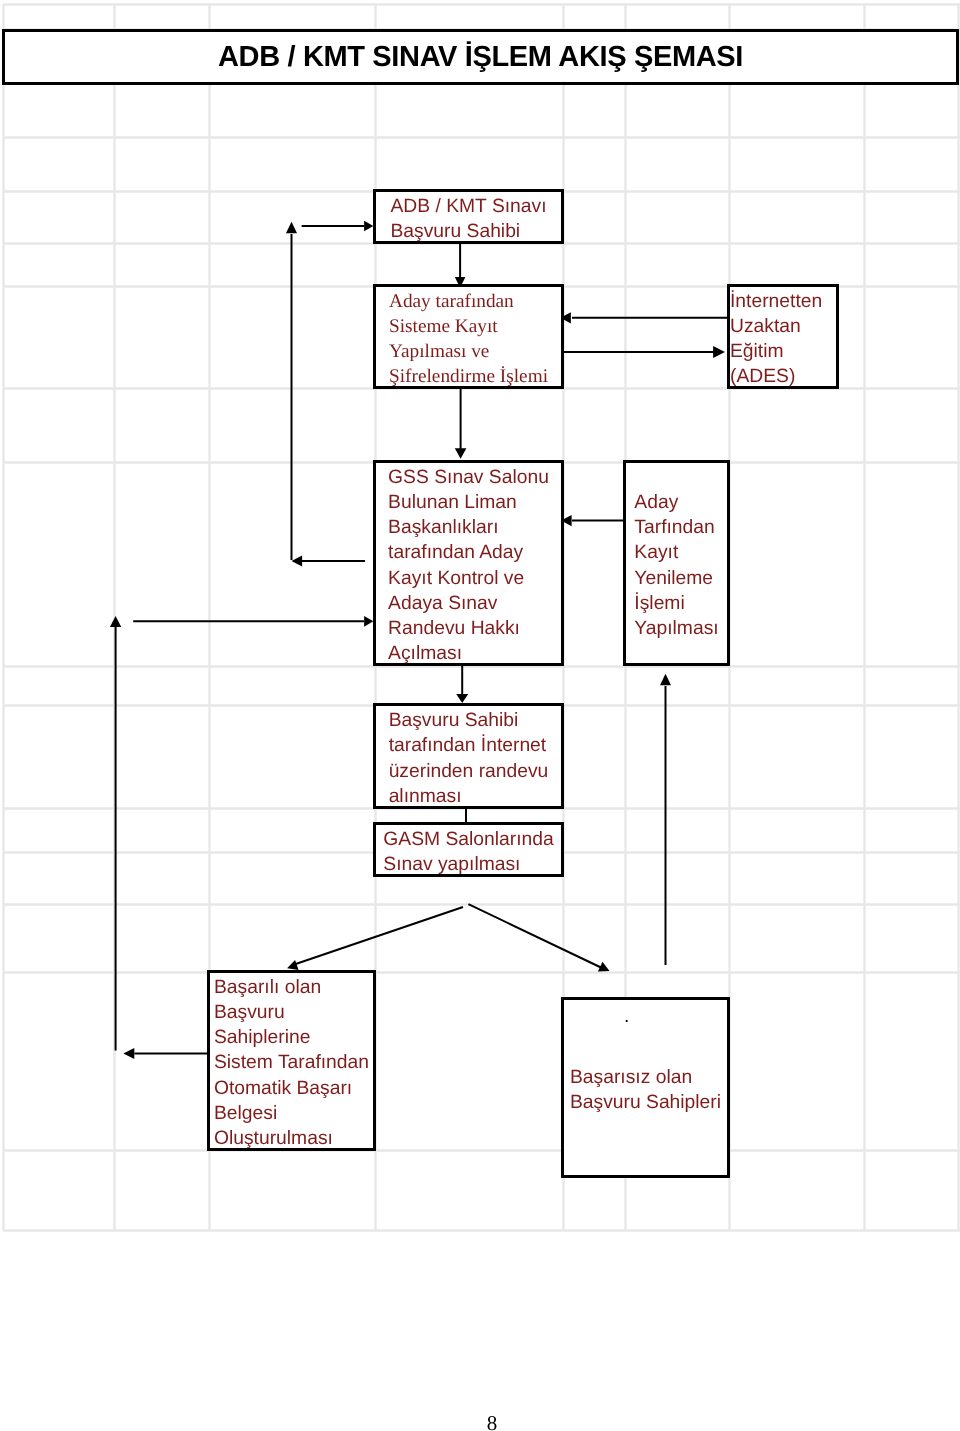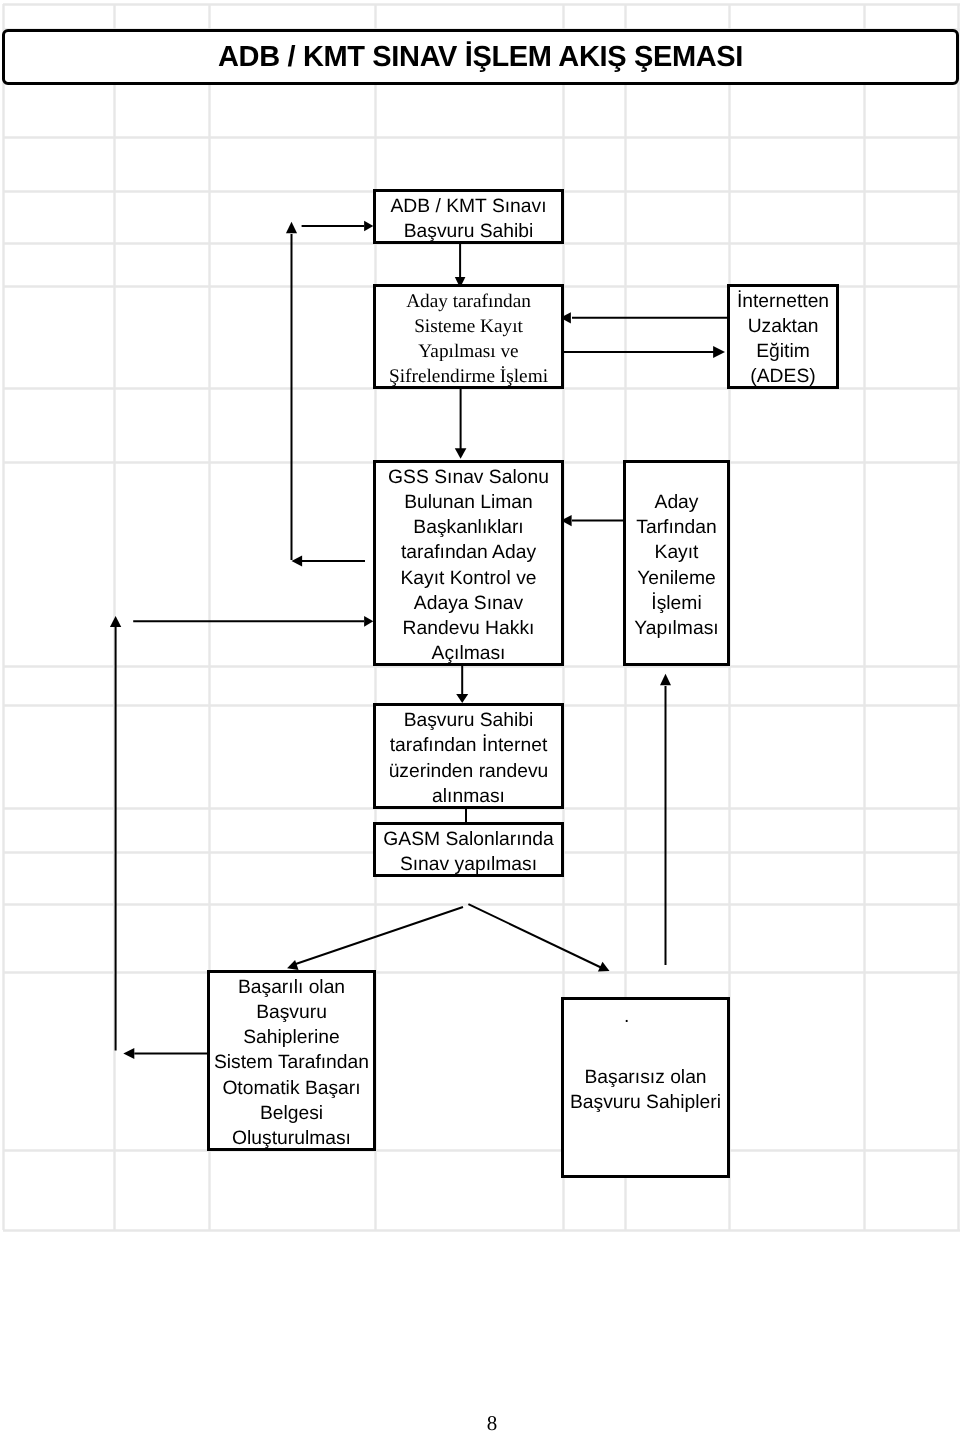--- a/index.html
+++ b/index.html
@@ -5,21 +5,21 @@
   html,body{margin:0;padding:0;background:#ffffff;}
   body{width:960px;height:1431px;font-family:"Liberation Sans",sans-serif;overflow:hidden;
         -webkit-font-smoothing:antialiased;text-rendering:geometricPrecision;}
   #page{position:relative;width:960px;height:1431px;background:#fff;will-change:transform;transform:translateZ(0);}
   svg.layer{position:absolute;left:0;top:0;width:960px;height:1431px;display:block;}
   .title-box{position:absolute;box-sizing:border-box;border:3px solid #000;background:#fff;
              display:flex;align-items:center;justify-content:center;}
   .title-text{font-size:29px;font-weight:bold;color:#000;letter-spacing:-0.35px;white-space:nowrap;position:relative;top:0.5px;}
   .node{position:absolute;box-sizing:border-box;border:3px solid #000;background:#fff;
         display:flex;align-items:center;justify-content:center;}
-  .node-text{font-size:19.3px;line-height:25.2px;color:#000000;text-align:center;white-space:pre-line;position:relative;top:2.5px;}
+  .node-text{font-size:19.3px;line-height:25.2px;color:#7f1d1d;text-align:left;white-space:pre-line;position:relative;top:2.5px;}
   .stray{position:absolute;font-size:19.3px;line-height:25.4px;color:#000;}
   .pagenum{position:absolute;font-family:"Liberation Serif",serif;font-size:21px;color:#000;
            text-align:center;width:40px;line-height:21px;}
 </style>
 </head>
 <body>
 
 <div id="page">
 
   <svg class="layer" id="gridsvg" viewBox="0 0 960 1431" preserveAspectRatio="none">
@@ -44,21 +44,21 @@
       <line x1="3" y1="666.5" x2="960" y2="666.5" stroke="#e7e7e7" stroke-width="2.4"></line>
       <line x1="3" y1="705.5" x2="960" y2="705.5" stroke="#e7e7e7" stroke-width="2.4"></line>
       <line x1="3" y1="808.5" x2="960" y2="808.5" stroke="#e7e7e7" stroke-width="2.4"></line>
       <line x1="3" y1="852.5" x2="960" y2="852.5" stroke="#e7e7e7" stroke-width="2.4"></line>
       <line x1="3" y1="904.5" x2="960" y2="904.5" stroke="#e7e7e7" stroke-width="2.4"></line>
       <line x1="3" y1="972.5" x2="960" y2="972.5" stroke="#e7e7e7" stroke-width="2.4"></line>
       <line x1="3" y1="1150.5" x2="960" y2="1150.5" stroke="#e7e7e7" stroke-width="2.4"></line>
       <line x1="3" y1="1230.5" x2="960" y2="1230.5" stroke="#e7e7e7" stroke-width="2.4"></line>
     </svg>
 
-  <div class="title-box" style="left:2px;top:29px;width:957px;height:56px;border-radius:6px;">
+  <div class="title-box" style="left:2px;top:29px;width:957px;height:56px;">
     <span class="title-text">ADB / KMT SINAV İŞLEM AKIŞ ŞEMASI</span>
   </div>
 
   <svg class="layer" id="linksvg" viewBox="0 0 960 1431" preserveAspectRatio="none">
       <path d="M460.1,242L460.1,278" fill="none" stroke="#000" stroke-width="2" stroke-linecap="butt" stroke-linejoin="miter"></path>
       <polygon points="460.10,287.80 454.80,276.90 465.40,276.90" fill="#000"></polygon>
       <path d="M727,317.8L572,317.8" fill="none" stroke="#000" stroke-width="2" stroke-linecap="butt" stroke-linejoin="miter"></path>
       <polygon points="560.30,317.80 570.90,312.20 570.90,323.40" fill="#000"></polygon>
       <path d="M561,352L715,352" fill="none" stroke="#000" stroke-width="2" stroke-linecap="butt" stroke-linejoin="miter"></path>
       <polygon points="725.00,352.00 713.10,358.05 713.10,345.95" fill="#000"></polygon>

